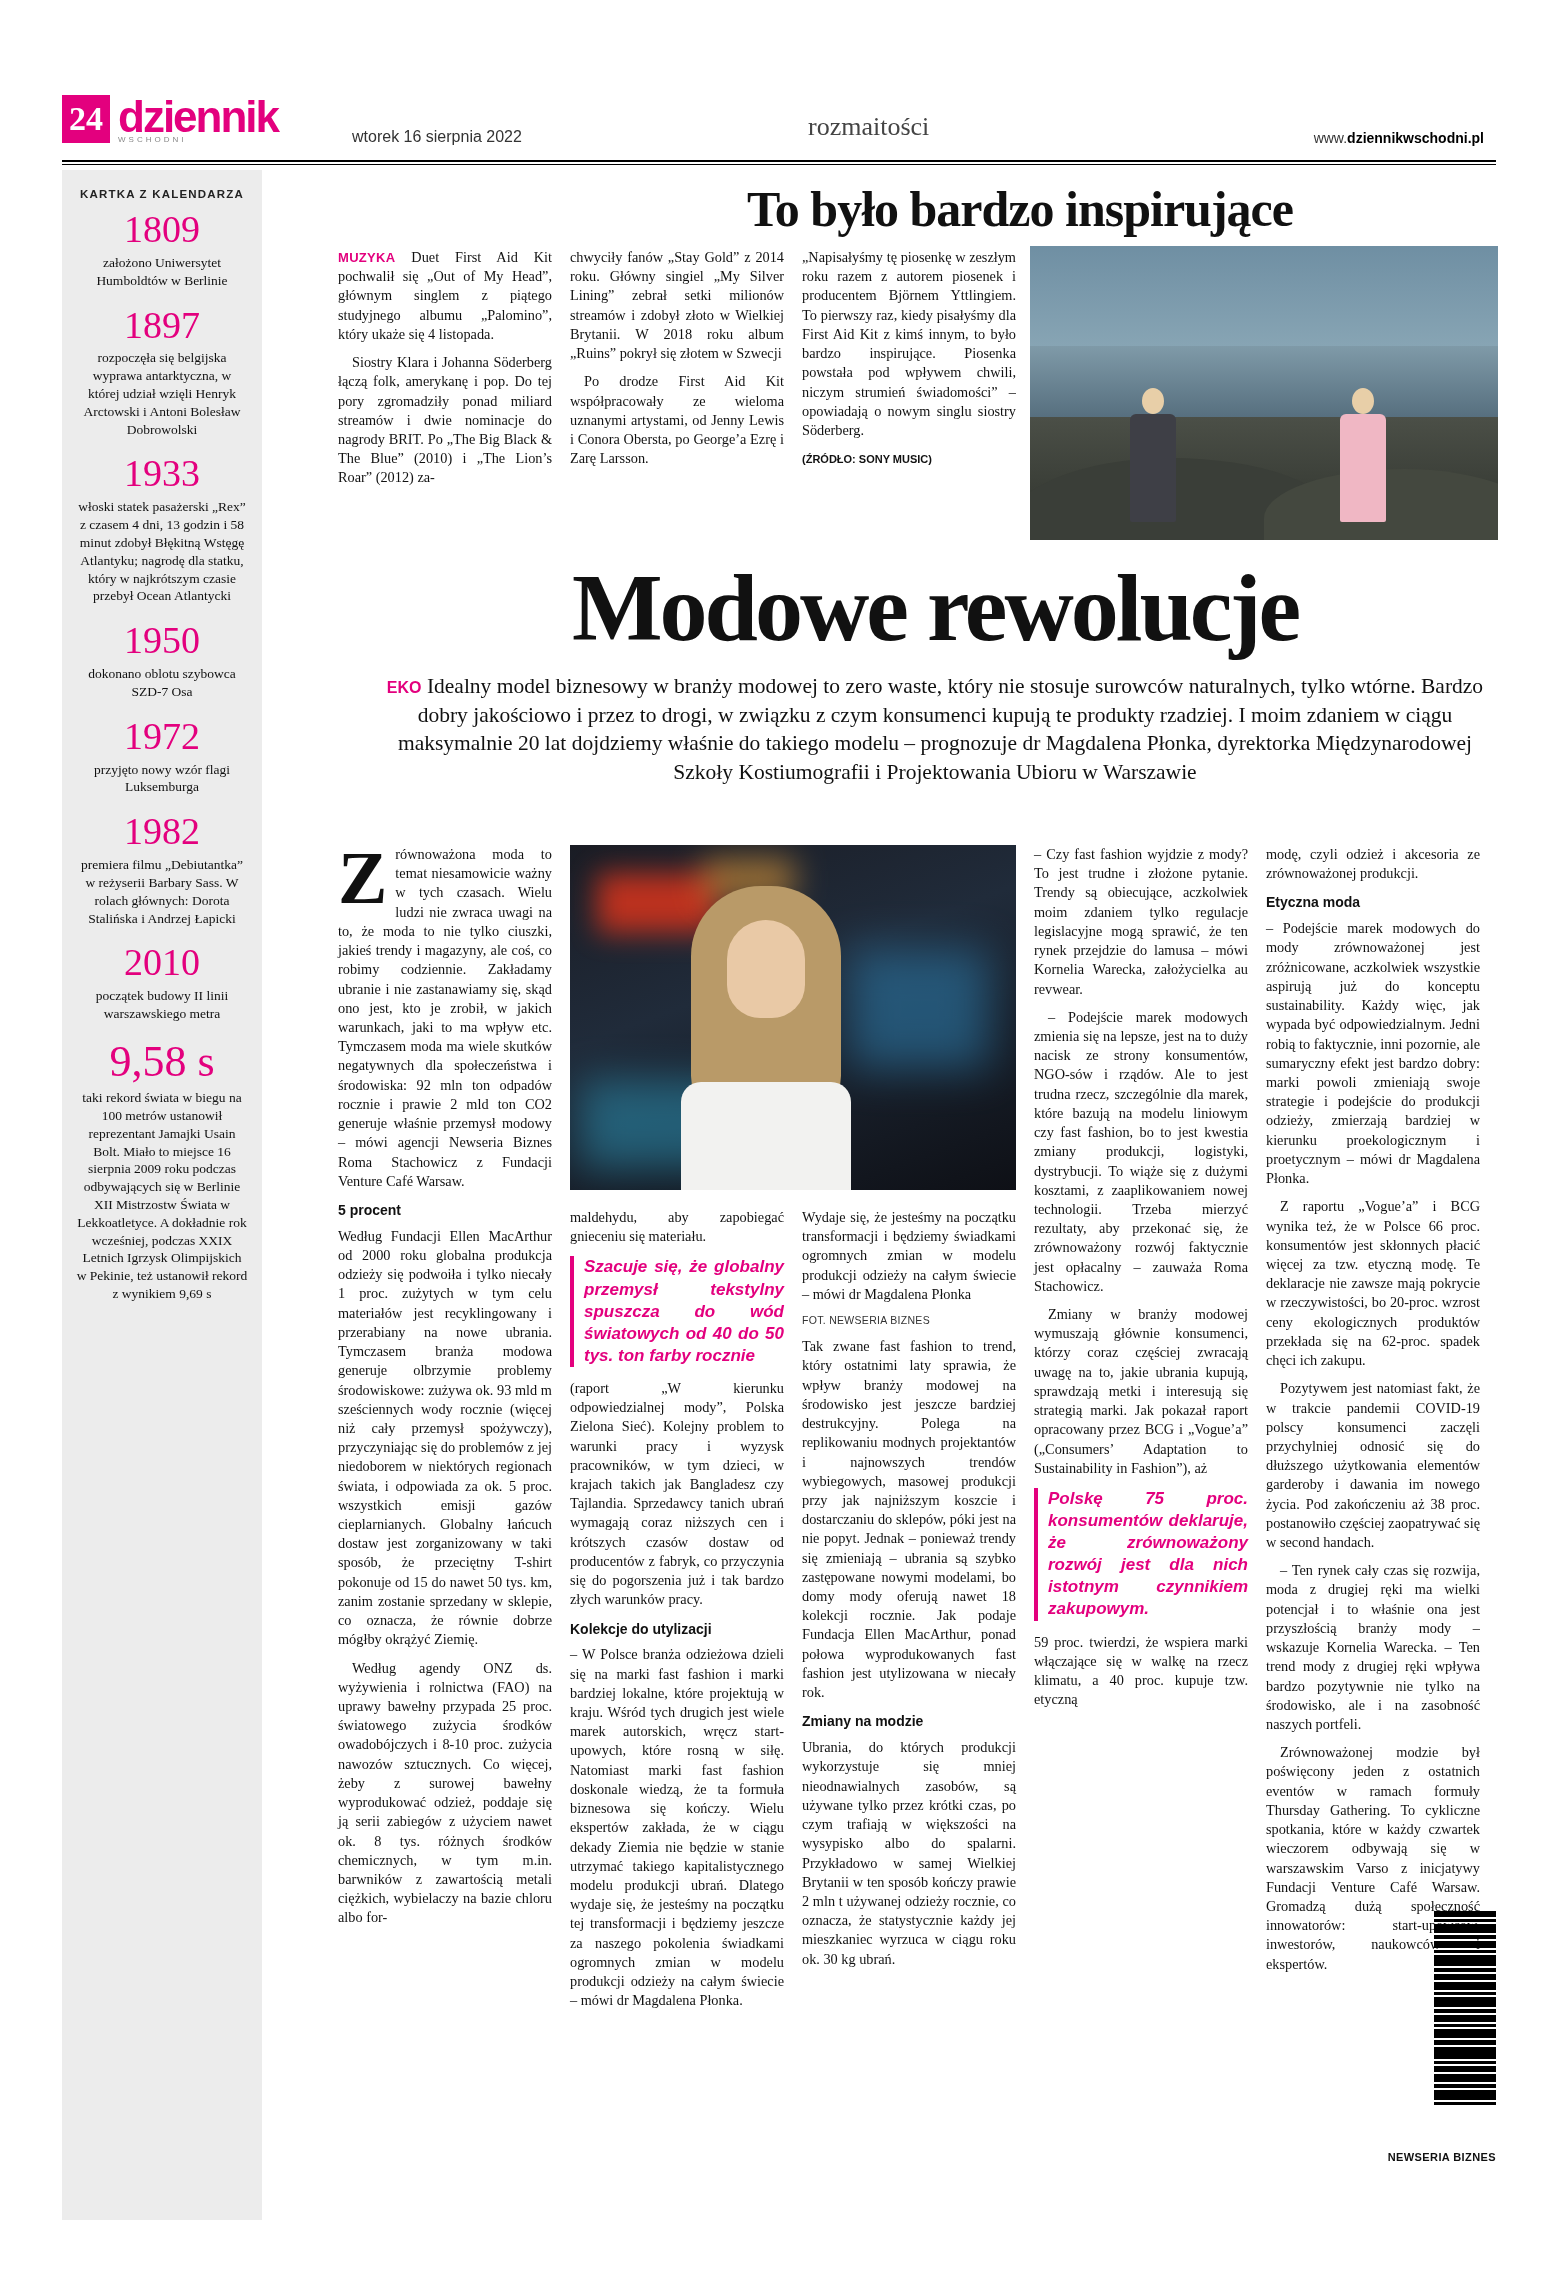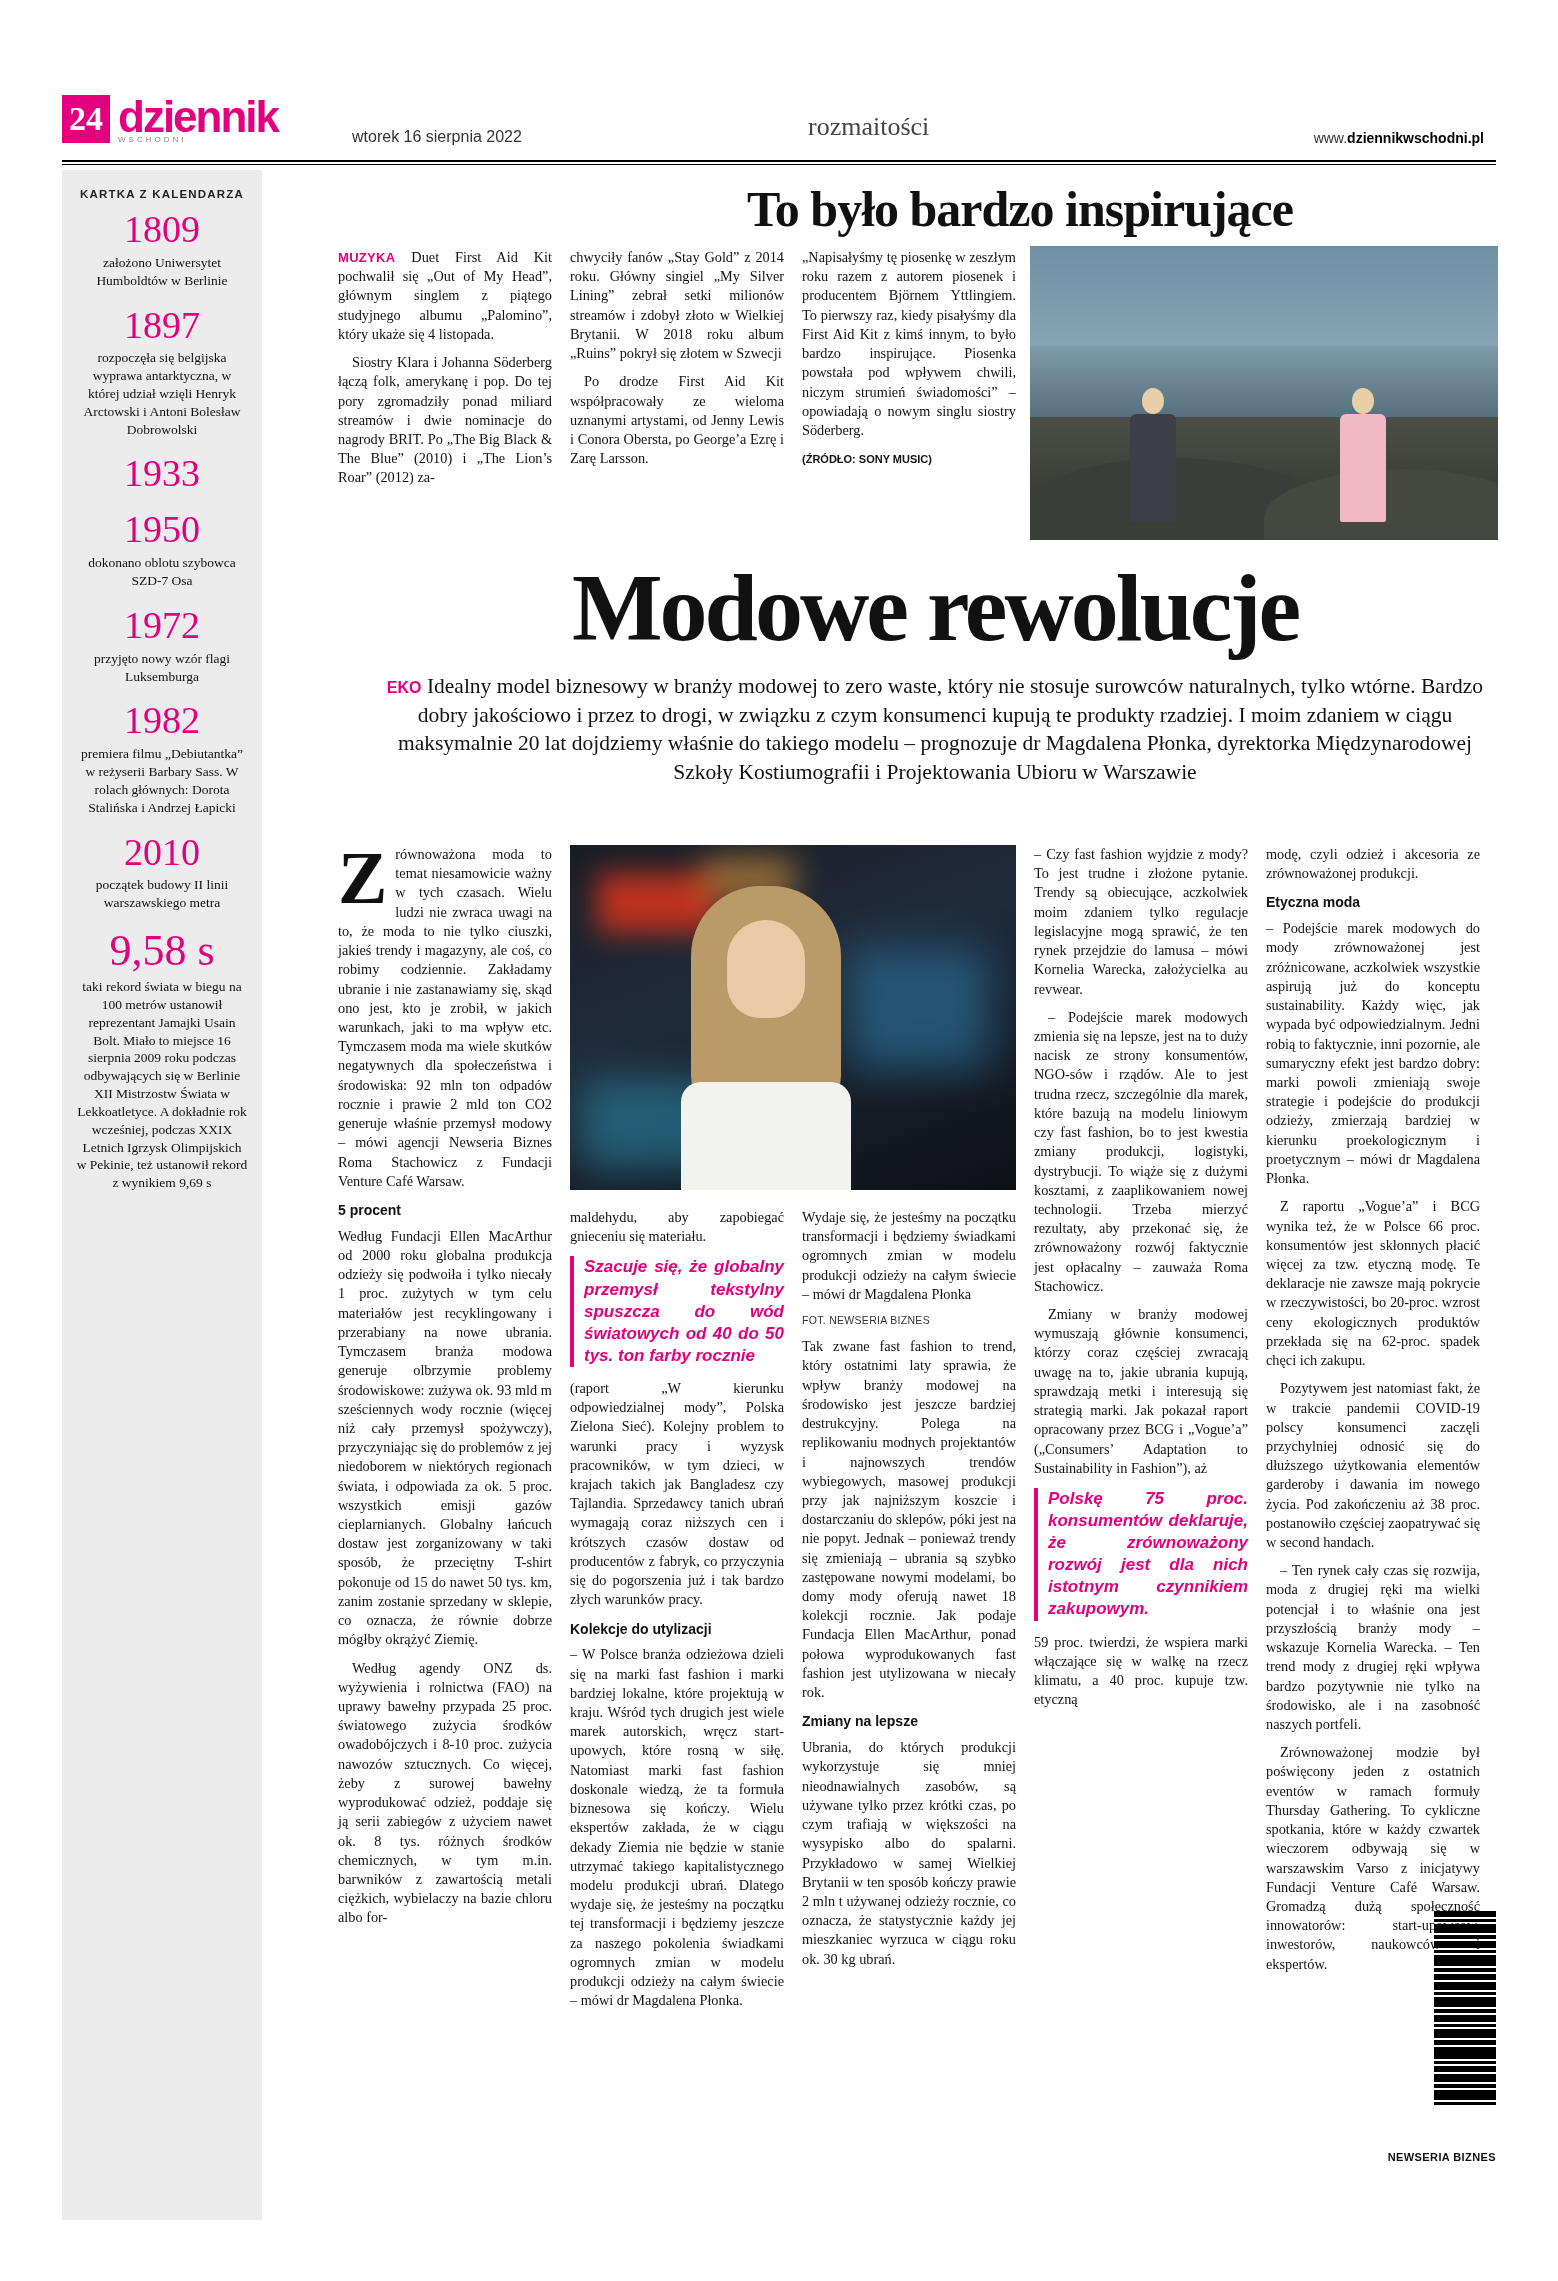--- a/index.html
+++ b/index.html
@@ -138,20 +138,21 @@
     <div class="cal-item">
       <div class="cal-year">1809</div>
       <div class="cal-text">założono Uniwersytet Humboldtów w Berlinie</div>
     </div>
     <div class="cal-item">
       <div class="cal-year">1897</div>
       <div class="cal-text">rozpoczęła się belgijska wyprawa antarktyczna, w której udział wzięli Henryk Arctowski i Antoni Bolesław Dobrowolski</div>
     </div>
     <div class="cal-item">
       <div class="cal-year">1933</div>
+      <div class="cal-text">włoski statek pasażerski „Rex” z czasem 4 dni, 13 godzin i 58 minut zdobył Błękitną Wstęgę Atlantyku; nagrodę dla statku, który w najkrótszym czasie przebył Ocean Atlantycki</div>
     </div>
     <div class="cal-item">
       <div class="cal-year">1950</div>
       <div class="cal-text">dokonano oblotu szybowca SZD-7 Osa</div>
     </div>
     <div class="cal-item">
       <div class="cal-year">1972</div>
       <div class="cal-text">przyjęto nowy wzór flagi Luksemburga</div>
     </div>
     <div class="cal-item">
@@ -235,21 +236,21 @@
     <div class="pull">Szacuje się, że globalny przemysł tekstylny spuszcza do wód światowych od 40 do 50 tys. ton farby rocznie</div>
     <p class="noind">(raport „W kierunku odpowiedzialnej mody”, Polska Zielona Sieć). Kolejny problem to warunki pracy i wyzysk pracowników, w tym dzieci, w krajach takich jak Bangladesz czy Tajlandia. Sprzedawcy tanich ubrań wymagają coraz niższych cen i krótszych czasów dostaw od producentów z fabryk, co przyczynia się do pogorszenia już i tak bardzo złych warunków pracy.</p>
     <h4>Kolekcje do utylizacji</h4>
     <p class="noind">– W Polsce branża odzieżowa dzieli się na marki fast fashion i marki bardziej lokalne, które projektują w kraju. Wśród tych drugich jest wiele marek autorskich, wręcz start-upowych, które rosną w siłę. Natomiast marki fast fashion doskonale wiedzą, że ta formuła biznesowa się kończy. Wielu ekspertów zakłada, że w ciągu dekady Ziemia nie będzie w stanie utrzymać takiego kapitalistycznego modelu produkcji ubrań. Dlatego wydaje się, że jesteśmy na początku tej transformacji i będziemy jeszcze za naszego pokolenia świadkami ogromnych zmian w modelu produkcji odzieży na całym świecie – mówi dr Magdalena Płonka.</p>
   </div>
 
   <div class="bcol b3">
     <p class="noind">Wydaje się, że jesteśmy na początku transformacji i będziemy świadkami ogromnych zmian w modelu produkcji odzieży na całym świecie – mówi dr Magdalena Płonka</p>
     <div class="caption">FOT. NEWSERIA BIZNES</div>
     <p class="noind">Tak zwane fast fashion to trend, który ostatnimi laty sprawia, że wpływ branży modowej na środowisko jest jeszcze bardziej destrukcyjny. Polega na replikowaniu modnych projektantów i najnowszych trendów wybiegowych, masowej produkcji przy jak najniższym koszcie i dostarczaniu do sklepów, póki jest na nie popyt. Jednak – ponieważ trendy się zmieniają – ubrania są szybko zastępowane nowymi modelami, bo domy mody oferują nawet 18 kolekcji rocznie. Jak podaje Fundacja Ellen MacArthur, ponad połowa wyprodukowanych fast fashion jest utylizowana w niecały rok.</p>
-    <h4>Zmiany na lepsze</h4>
+    <h4>Zmiany na modzie</h4>
     <p class="noind">Ubrania, do których produkcji wykorzystuje się mniej nieodnawialnych zasobów, są używane tylko przez krótki czas, po czym trafiają w większości na wysypisko albo do spalarni. Przykładowo w samej Wielkiej Brytanii w ten sposób kończy prawie 2 mln t używanej odzieży rocznie, co oznacza, że statystycznie każdy jej mieszkaniec wyrzuca w ciągu roku ok. 30 kg ubrań.</p>
   </div>
 
   <div class="bcol b4">
     <p class="noind">– Czy fast fashion wyjdzie z mody? To jest trudne i złożone pytanie. Trendy są obiecujące, aczkolwiek moim zdaniem tylko regulacje legislacyjne mogą sprawić, że ten rynek przejdzie do lamusa – mówi Kornelia Warecka, założycielka au revwear.</p>
     <p>– Podejście marek modowych zmienia się na lepsze, jest na to duży nacisk ze strony konsumentów, NGO-sów i rządów. Ale to jest trudna rzecz, szczególnie dla marek, które bazują na modelu liniowym czy fast fashion, bo to jest kwestia zmiany produkcji, logistyki, dystrybucji. To wiąże się z dużymi kosztami, z zaaplikowaniem nowej technologii. Trzeba mierzyć rezultaty, aby przekonać się, że zrównoważony rozwój faktycznie jest opłacalny – zauważa Roma Stachowicz.</p>
     <p>Zmiany w branży modowej wymuszają głównie konsumenci, którzy coraz częściej zwracają uwagę na to, jakie ubrania kupują, sprawdzają metki i interesują się strategią marki. Jak pokazał raport opracowany przez BCG i „Vogue’a” („Consumers’ Adaptation to Sustainability in Fashion”), aż</p>
     <div class="pull">Polskę 75 proc. konsumentów deklaruje, że zrównoważony rozwój jest dla nich istotnym czynnikiem zakupowym.</div>
     <p class="noind">59 proc. twierdzi, że wspiera marki włączające się w walkę na rzecz klimatu, a 40 proc. kupuje tzw. etyczną</p>
   </div>

